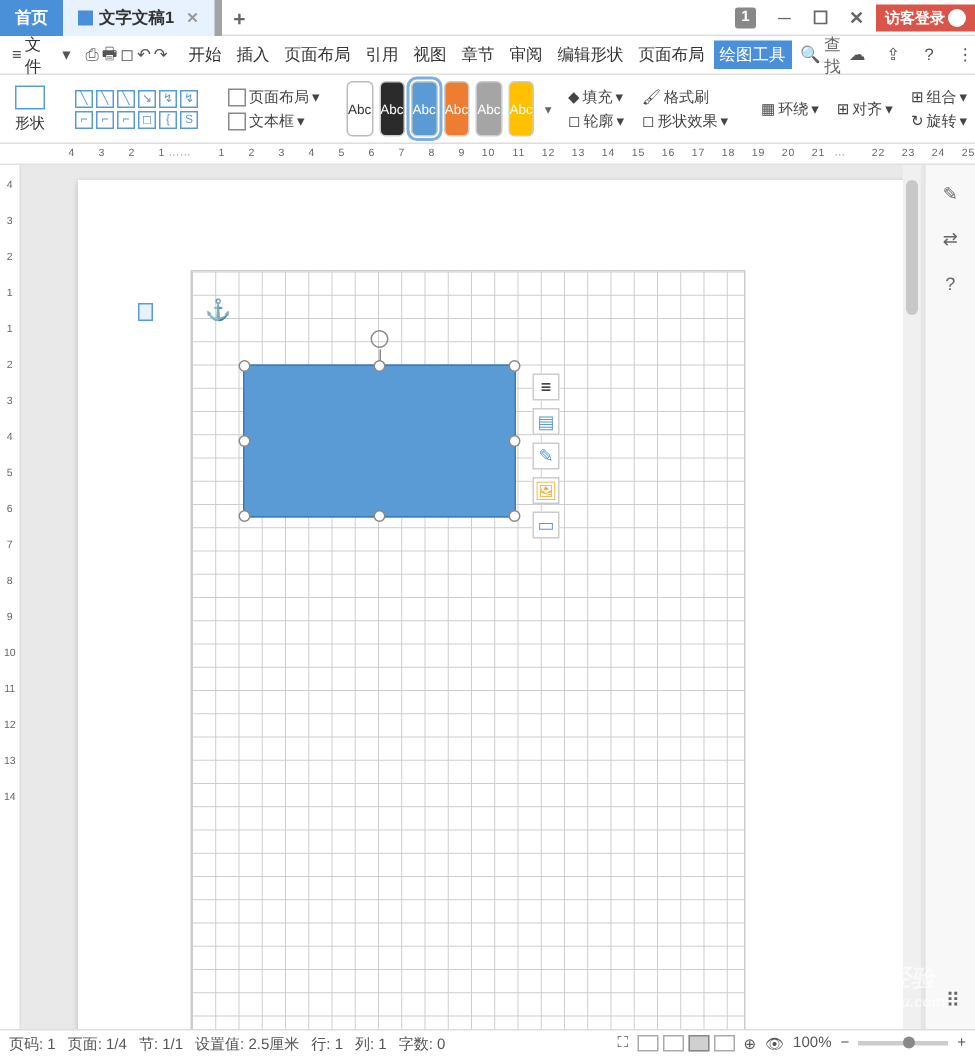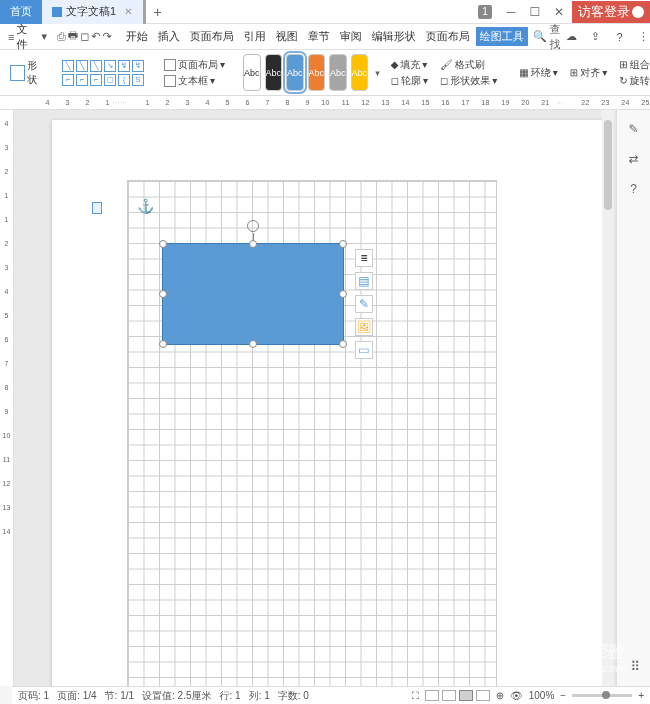--- a/index.html
+++ b/index.html
@@ -1,44 +1,44 @@
 <!DOCTYPE html>
 <html><head>
 <meta charset="utf-8">
 <style>
 * { margin: 0; padding: 0; box-sizing: border-box; font-family: "Microsoft YaHei", sans-serif; }
 body { background: #f5f5f5; width: 650px; height: 704px; overflow: hidden; position: relative; font-size: 12px; }
 
 
-.titlebar { height: 24px; background: #fff; border-bottom: 1px solid #e0e0e0; display: flex; align-items: center; }
+.titlebar { height: 24px; background: #fff; border-bottom: 1px solid #e0e0e0; display: flex; align-items: center; font-weight: bold; }
 .tab { height: 24px; padding: 0 10px; display: flex; align-items: center; gap: 4px; font-size: 11px; }
 .tab.active { background: #4a90d9; color: #fff; }
-.tab.doc { background: #e8f2ff; color: #333; border-right: 3px solid #a3a3a3; }
+.tab.doc { background: #e8f2ff; color: #333; border-right: 5px solid #a3a3a3; }
 .tab-icon { width: 10px; height: 10px; background: #4a90d9; display: inline-block; }
 .tab-close { color: #999; font-size: 10px; margin-left: 4px; }
 .tab-add { padding: 0 8px; color: #666; font-size: 14px; }
 .titlebar-right { margin-left: auto; display: flex; align-items: center; gap: 2px; }
 .badge-num { background: #888; color: #fff; width: 14px; height: 14px; font-size: 10px; display: flex; align-items: center; justify-content: center; border-radius: 2px; margin-right: 6px; }
-.login-btn { background: #d9554a; color: #fff; padding: 2px 6px; font-size: 13px; display: flex; align-items: center; gap: 2px; }
+.login-btn { background: #d9554a; color: #fff; padding: 2px 6px; font-size: 10px; display: flex; align-items: center; gap: 2px; }
 .login-btn .avatar { width: 12px; height: 12px; background: #fff; border-radius: 50%; }
 .win-btn { width: 22px; height: 20px; display: flex; align-items: center; justify-content: center; color: #666; }
 
 
 .menubar { height: 26px; background: #fff; display: flex; align-items: center; padding: 0 8px; gap: 2px; font-size: 11px; border-bottom: 1px solid #e0e0e0; }
 .menubar .mb-icon { width: 18px; height: 18px; display: flex; align-items: center; justify-content: center; color: #555; }
 .menubar .file-lbl { color: #333; margin-right: 12px; }
 .menubar .sep { width: 1px; height: 16px; background: #e0e0e0; margin: 0 3px; }
 .ribbon-tab { padding: 0 4px; color: #333; font-size: 11px; white-space: nowrap; }
 .ribbon-tab.active { background: #4a90d9; color: #fff; padding: 2px 4px; }
 .search-grp { display: flex; align-items: center; gap: 2px; margin-left: 4px; color: #666; }
 .menubar-right { margin-left: auto; display: flex; gap: 6px; }
 
 
 .ribbon { height: 46px; background: #fff; display: flex; align-items: center; padding: 0 6px; gap: 4px; border-bottom: 1px solid #ddd; }
-.shape-btn { display: flex; flex-direction: row; align-items: center; gap: 2px; padding: 0 4px; }
+.shape-btn { display: flex; flex-direction: column; align-items: flex-end; gap: 2px; padding: 0 4px; }
 .shape-btn .icon { width: 20px; height: 16px; border: 1.5px solid #5b9bd5; background: #fff; }
 .shape-btn .lbl { font-size: 10px; color: #333; }
 .lines-grid { display: grid; grid-template-columns: repeat(6, 12px); grid-template-rows: repeat(2, 12px); gap: 2px; padding: 2px; }
 .lines-grid span { width: 12px; height: 12px; border: 1px solid #5b9bd5; font-size: 8px; display: flex; align-items: center; justify-content: center; color: #5b9bd5; }
 .ribbon-col { display: flex; flex-direction: column; gap: 2px; font-size: 10px; color: #444; padding: 0 4px; }
 .ribbon-col .row { display: flex; align-items: center; gap: 2px; white-space: nowrap; }
 .ribbon-col .row .ic { width: 12px; height: 12px; border: 1px solid #888; }
 .preset { width: 30px; height: 37px; border: 1px solid #ccc; border-radius: 4px; display: flex; align-items: center; justify-content: center; font-size: 9px; color: #fff; }
 .p-white { background: #fff; color: #333; border-color: #bbb; }
 .p-black { background: #2b2b2b; }
@@ -83,21 +83,21 @@
 
 
 .scroll-v { position: absolute; right: 36px; top: 110px; bottom: 18px; width: 12px; background: #f0f0f0; }
 .scroll-v .thumb { position: absolute; top: 10px; width: 8px; left: 2px; height: 90px; background: #c8c8c8; border-radius: 4px; }
 
 
 .sidebar-r { position: absolute; right: 0; top: 110px; bottom: 18px; width: 34px; background: #f8f8f8; border-left: 1px solid #e0e0e0; display: flex; flex-direction: column; align-items: center; gap: 12px; padding-top: 10px; }
 .sidebar-r .sic { width: 18px; height: 18px; color: #666; display: flex; align-items: center; justify-content: center; }
 
 
-.statusbar { position: absolute; bottom: 0; left: 12px; right: 0; height: 18px; background: #fff; border-top: 1px solid #ddd; display: flex; align-items: center; padding: 0 6px; font-size: 10px; color: #555; gap: 8px; }
+.statusbar { position: absolute; bottom: 0; left: 0; right: 0; height: 18px; background: #fff; border-top: 1px solid #ddd; display: flex; align-items: center; padding: 0 6px; font-size: 10px; color: #555; gap: 8px; }
 .statusbar .sseg { white-space: nowrap; }
 .statusbar-right { margin-left: auto; display: flex; align-items: center; gap: 6px; }
 .view-icons { display: flex; gap: 3px; }
 .view-icons .vi { width: 14px; height: 11px; border: 1px solid #aaa; }
 .view-icons .vi.act { background: #d0d0d0; border-color: #888; }
 .zoom-slider { width: 60px; height: 3px; background: #ccc; position: relative; }
 .zoom-slider .knob { position: absolute; left: 50%; top: -3px; width: 8px; height: 8px; background: #888; border-radius: 50%; }
 
 
 .watermark { position: absolute; right: 20px; bottom: 30px; font-size: 16px; color: rgba(255,255,255,0.6); font-style: italic; font-weight: bold; }

